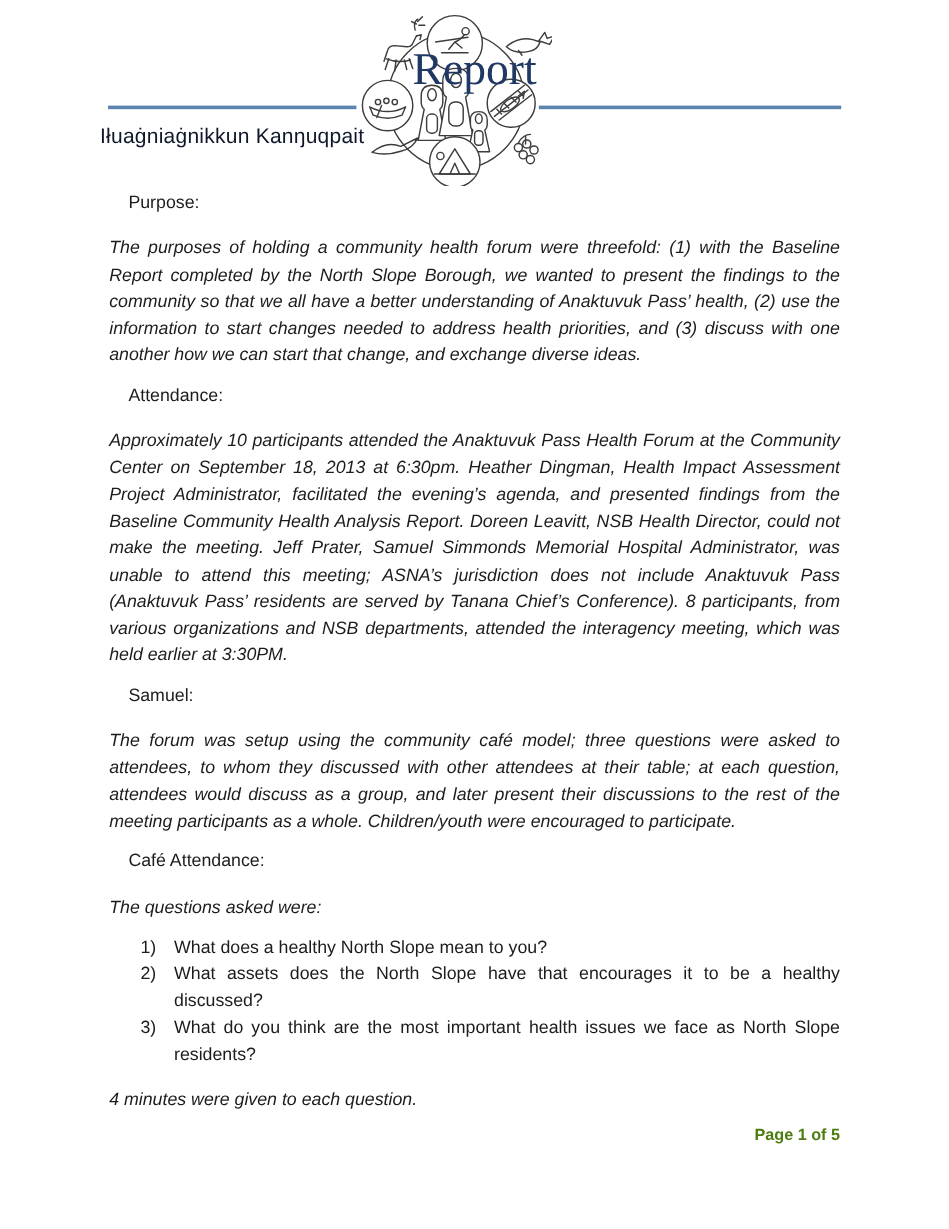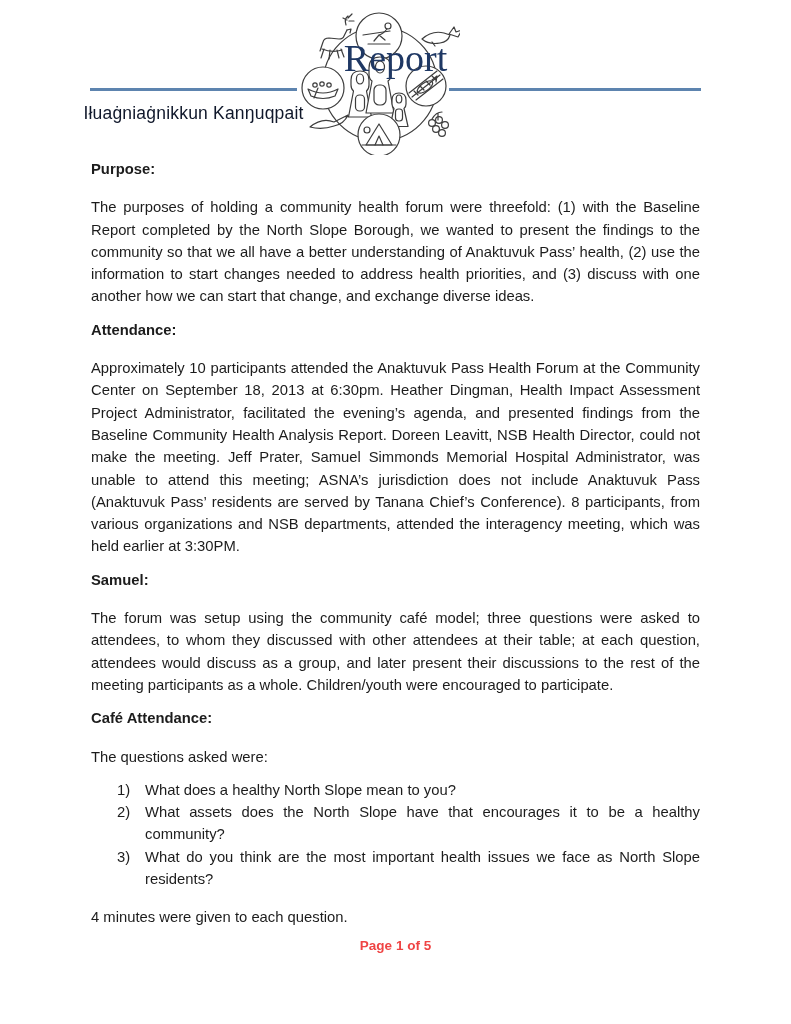--- a/index.html
+++ b/index.html
@@ -59,42 +59,43 @@
   }
   .logo svg { width: 100%; height: 100%; }
   .content {
     position: absolute;
     left: 91px; top: 158px; width: 609px;
     font-size: 14.8px;
     line-height: 22.3px;
   }
   .content h2 {
     font-size: 14.8px;
-    font-weight: bold;
+    font-weight: normal;
     line-height: 22.3px;
-    margin: 0 0 11px 0;
+    margin: 0 0 11px 16px;
   }
   .content p {
     margin: 16px 0 11px 0;
     text-align: justify;
+    font-style: italic;
   }
   .qlist { margin: 0 0 14px 0; }
   .qitem {
     display: flex;
     padding-left: 26px;
   }
   .qnum { flex: none; width: 28px; }
   .qtext { flex: 1; text-align: justify; }
   .footer {
     position: absolute;
     left: 91px; top: 938px; width: 609px;
-    text-align: center;
+    text-align: right;
     font-weight: bold;
     font-size: 13.5px;
-    color: #ef4444;
+    color: #4d7c0f;
   }
   .logo-art { stroke: #3d3d3d; stroke-width: 1.2; fill: none; stroke-linecap: round; stroke-linejoin: round; }
   .logo-art .filled { fill: #ffffff; }
 </style>
 </head>
 <body>
 
 <div class="page">
 
   <div class="rule rule-left"></div>
@@ -199,21 +200,21 @@
     <h2>Café Attendance:</h2>
     <p>The questions asked were:</p>
 
     <div class="qlist">
       <div class="qitem">
         <span class="qnum">1)</span>
         <span class="qtext">What does a healthy North Slope mean to you?</span>
       </div>
       <div class="qitem">
         <span class="qnum">2)</span>
-        <span class="qtext">What assets does the North Slope have that encourages it to be a healthy community?</span>
+        <span class="qtext">What assets does the North Slope have that encourages it to be a healthy discussed?</span>
       </div>
       <div class="qitem">
         <span class="qnum">3)</span>
         <span class="qtext">What do you think are the most important health issues we face as North Slope residents?</span>
       </div>
     </div>
 
     <p>4 minutes were given to each question.</p>
   </div>
 

